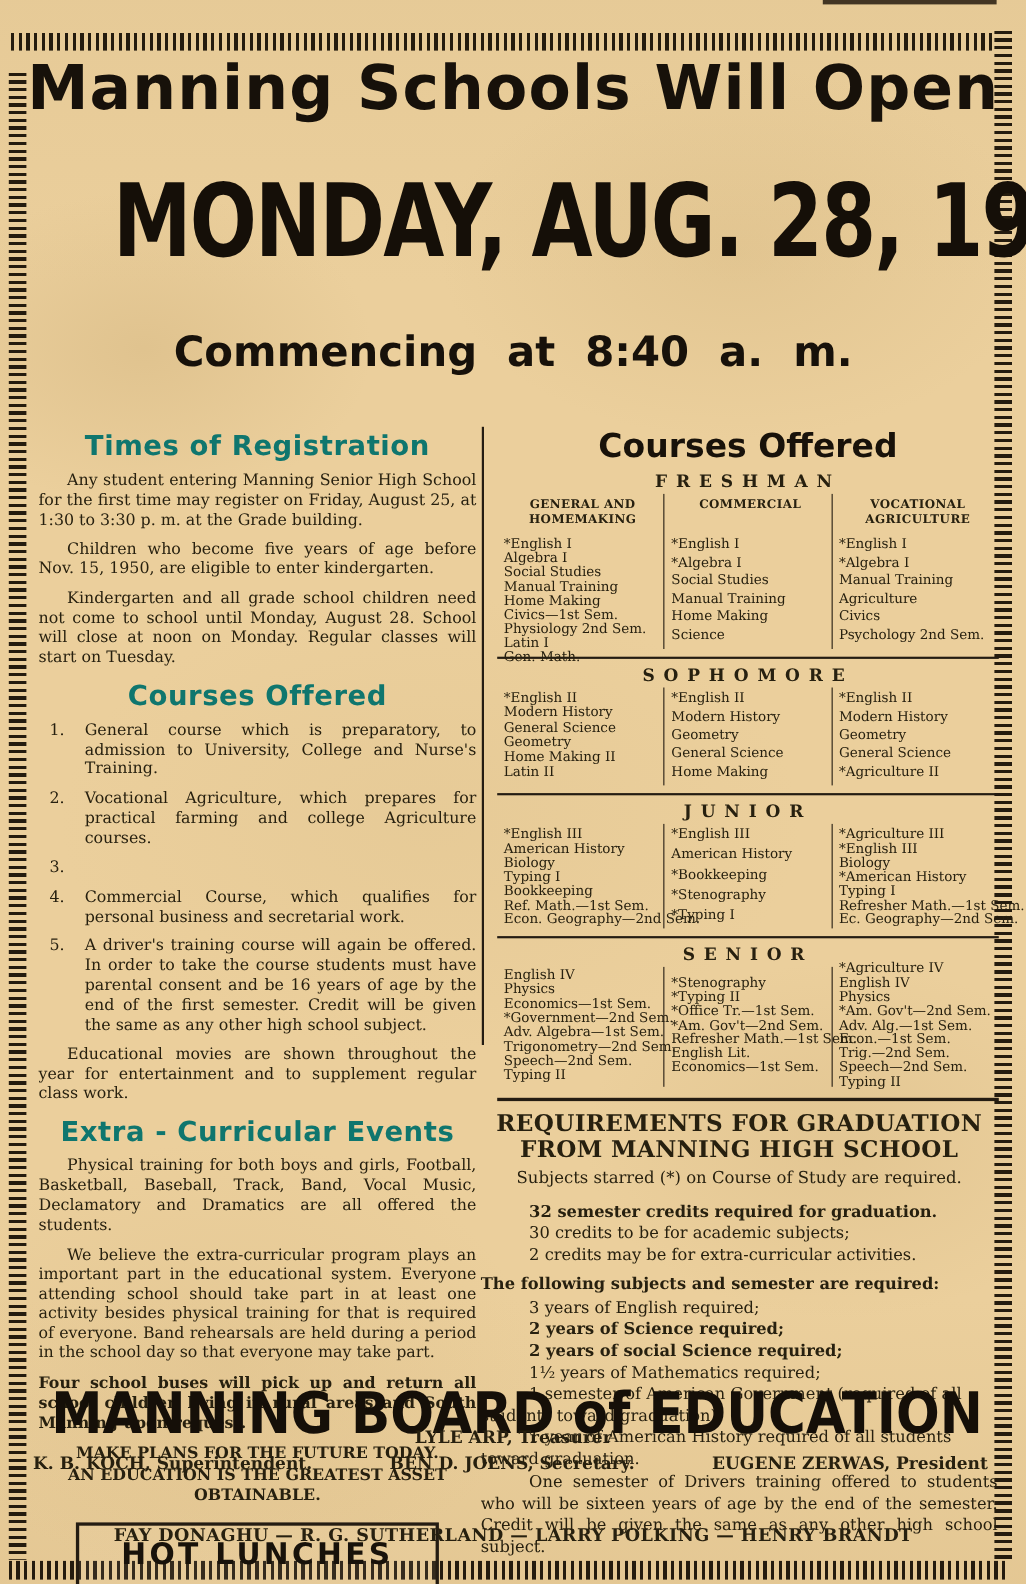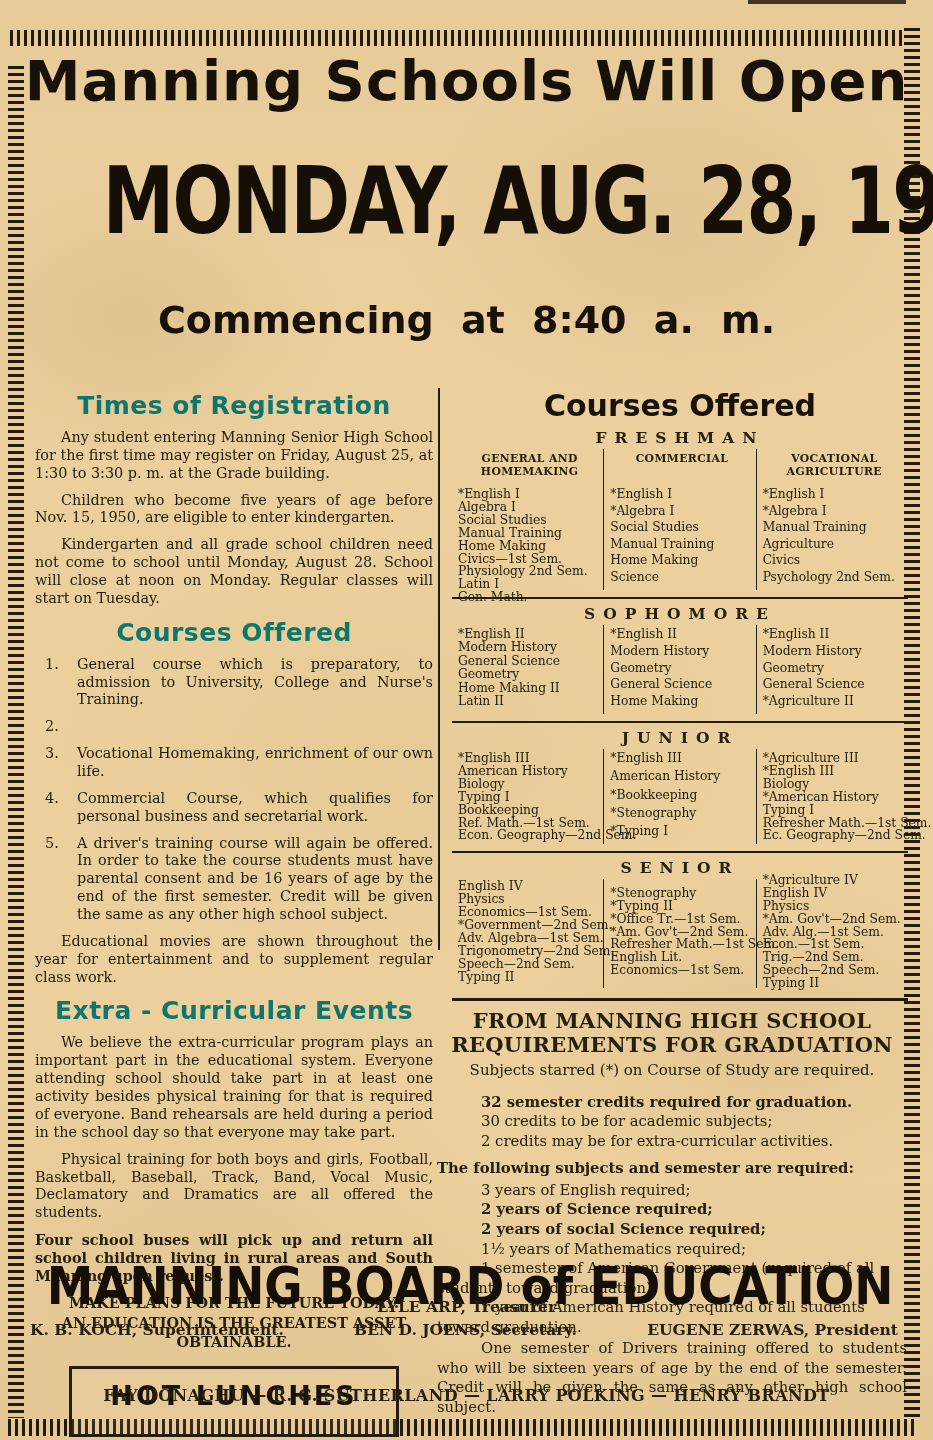--- a/index.html
+++ b/index.html
@@ -108,39 +108,39 @@
     <p>Kindergarten and all grade school children need not come to school until Monday, August 28.  School will close at noon on Monday.  Regular classes will start on Tuesday.</p>
 
     <div class="sec-h">Courses Offered</div>
     <div class="num-list">
         <div class="li">
           <span class="num">1.</span>
           <span class="txt">General course which is preparatory, to admission to University, College and Nurse's Training.</span>
         </div>
         <div class="li">
           <span class="num">2.</span>
+          <span class="txt">Vocational Agriculture, which prepares for practical farming and college Agriculture courses.</span>
         </div>
         <div class="li">
           <span class="num">3.</span>
-          <span class="txt">Vocational Homemaking, enrichment of our own life.</span>
         </div>
         <div class="li">
           <span class="num">4.</span>
           <span class="txt">Commercial Course, which qualifies for personal business and secretarial work.</span>
         </div>
         <div class="li">
           <span class="num">5.</span>
           <span class="txt">A driver's training course will again be offered.  In order to take the course students must have parental consent and be 16 years of age by the end of the first semester.  Credit will be given the same as any other high school subject.</span>
         </div>
       </div>
     <p>Educational movies are shown throughout the year for entertainment and to supplement regular class work.</p>
 
     <div class="sec-h">Extra - Curricular Events</div>
+    <p>Physical training for both boys and girls, Football, Basketball, Baseball, Track, Band, Vocal Music, Declamatory and Dramatics are all offered the students.</p>
     <p>We believe the extra-curricular program plays an important part in the educational system.  Everyone attending school should take part in at least one activity besides physical training for that is required of everyone.  Band rehearsals are held during a period in the school day so that everyone may take part.</p>
-    <p>Physical training for both boys and girls, Football, Basketball, Baseball, Track, Band, Vocal Music, Declamatory and Dramatics are all offered the students.</p>
     <p class="bus-note">Four school buses will pick up and return all school children living in rural areas and South Manning upon request.</p>
     <div class="slogan">MAKE PLANS FOR THE FUTURE TODAY.</div>
     <div class="slogan">AN EDUCATION IS THE GREATEST ASSET OBTAINABLE.</div>
 
     <div class="hl-box">
       <div class="hl-title">HOT LUNCHES</div>
 
     </div>
   </div>
 
@@ -292,22 +292,22 @@
             <div class="ci">Econ.—1st Sem.</div>
             <div class="ci">Trig.—2nd Sem.</div>
             <div class="ci">Speech—2nd Sem.</div>
             <div class="ci">Typing II</div>
           </div>
       </div>
     </div>
     <hr class="rule-thick">
 
     <div class="grad">
+      <div class="grad-h">REQUIREMENTS FOR GRADUATION</div>
       <div class="grad-h">FROM MANNING HIGH SCHOOL</div>
-      <div class="grad-h">REQUIREMENTS FOR GRADUATION</div>
       <div class="grad-sub">Subjects starred (*) on Course of Study are required.</div>
       <div class="gl-wrap">
           <div class="gl b">32 semester credits required for graduation.</div>
           <div class="gl">30 credits to be for academic subjects;</div>
           <div class="gl">2 credits may be for extra-curricular activities.</div>
         </div>
       <div class="intro">The following subjects and semester are required:</div>
       <div class="gl-wrap">
           <div class="gl">3 years of English required;</div>
           <div class="gl b">2 years of Science required;</div>

